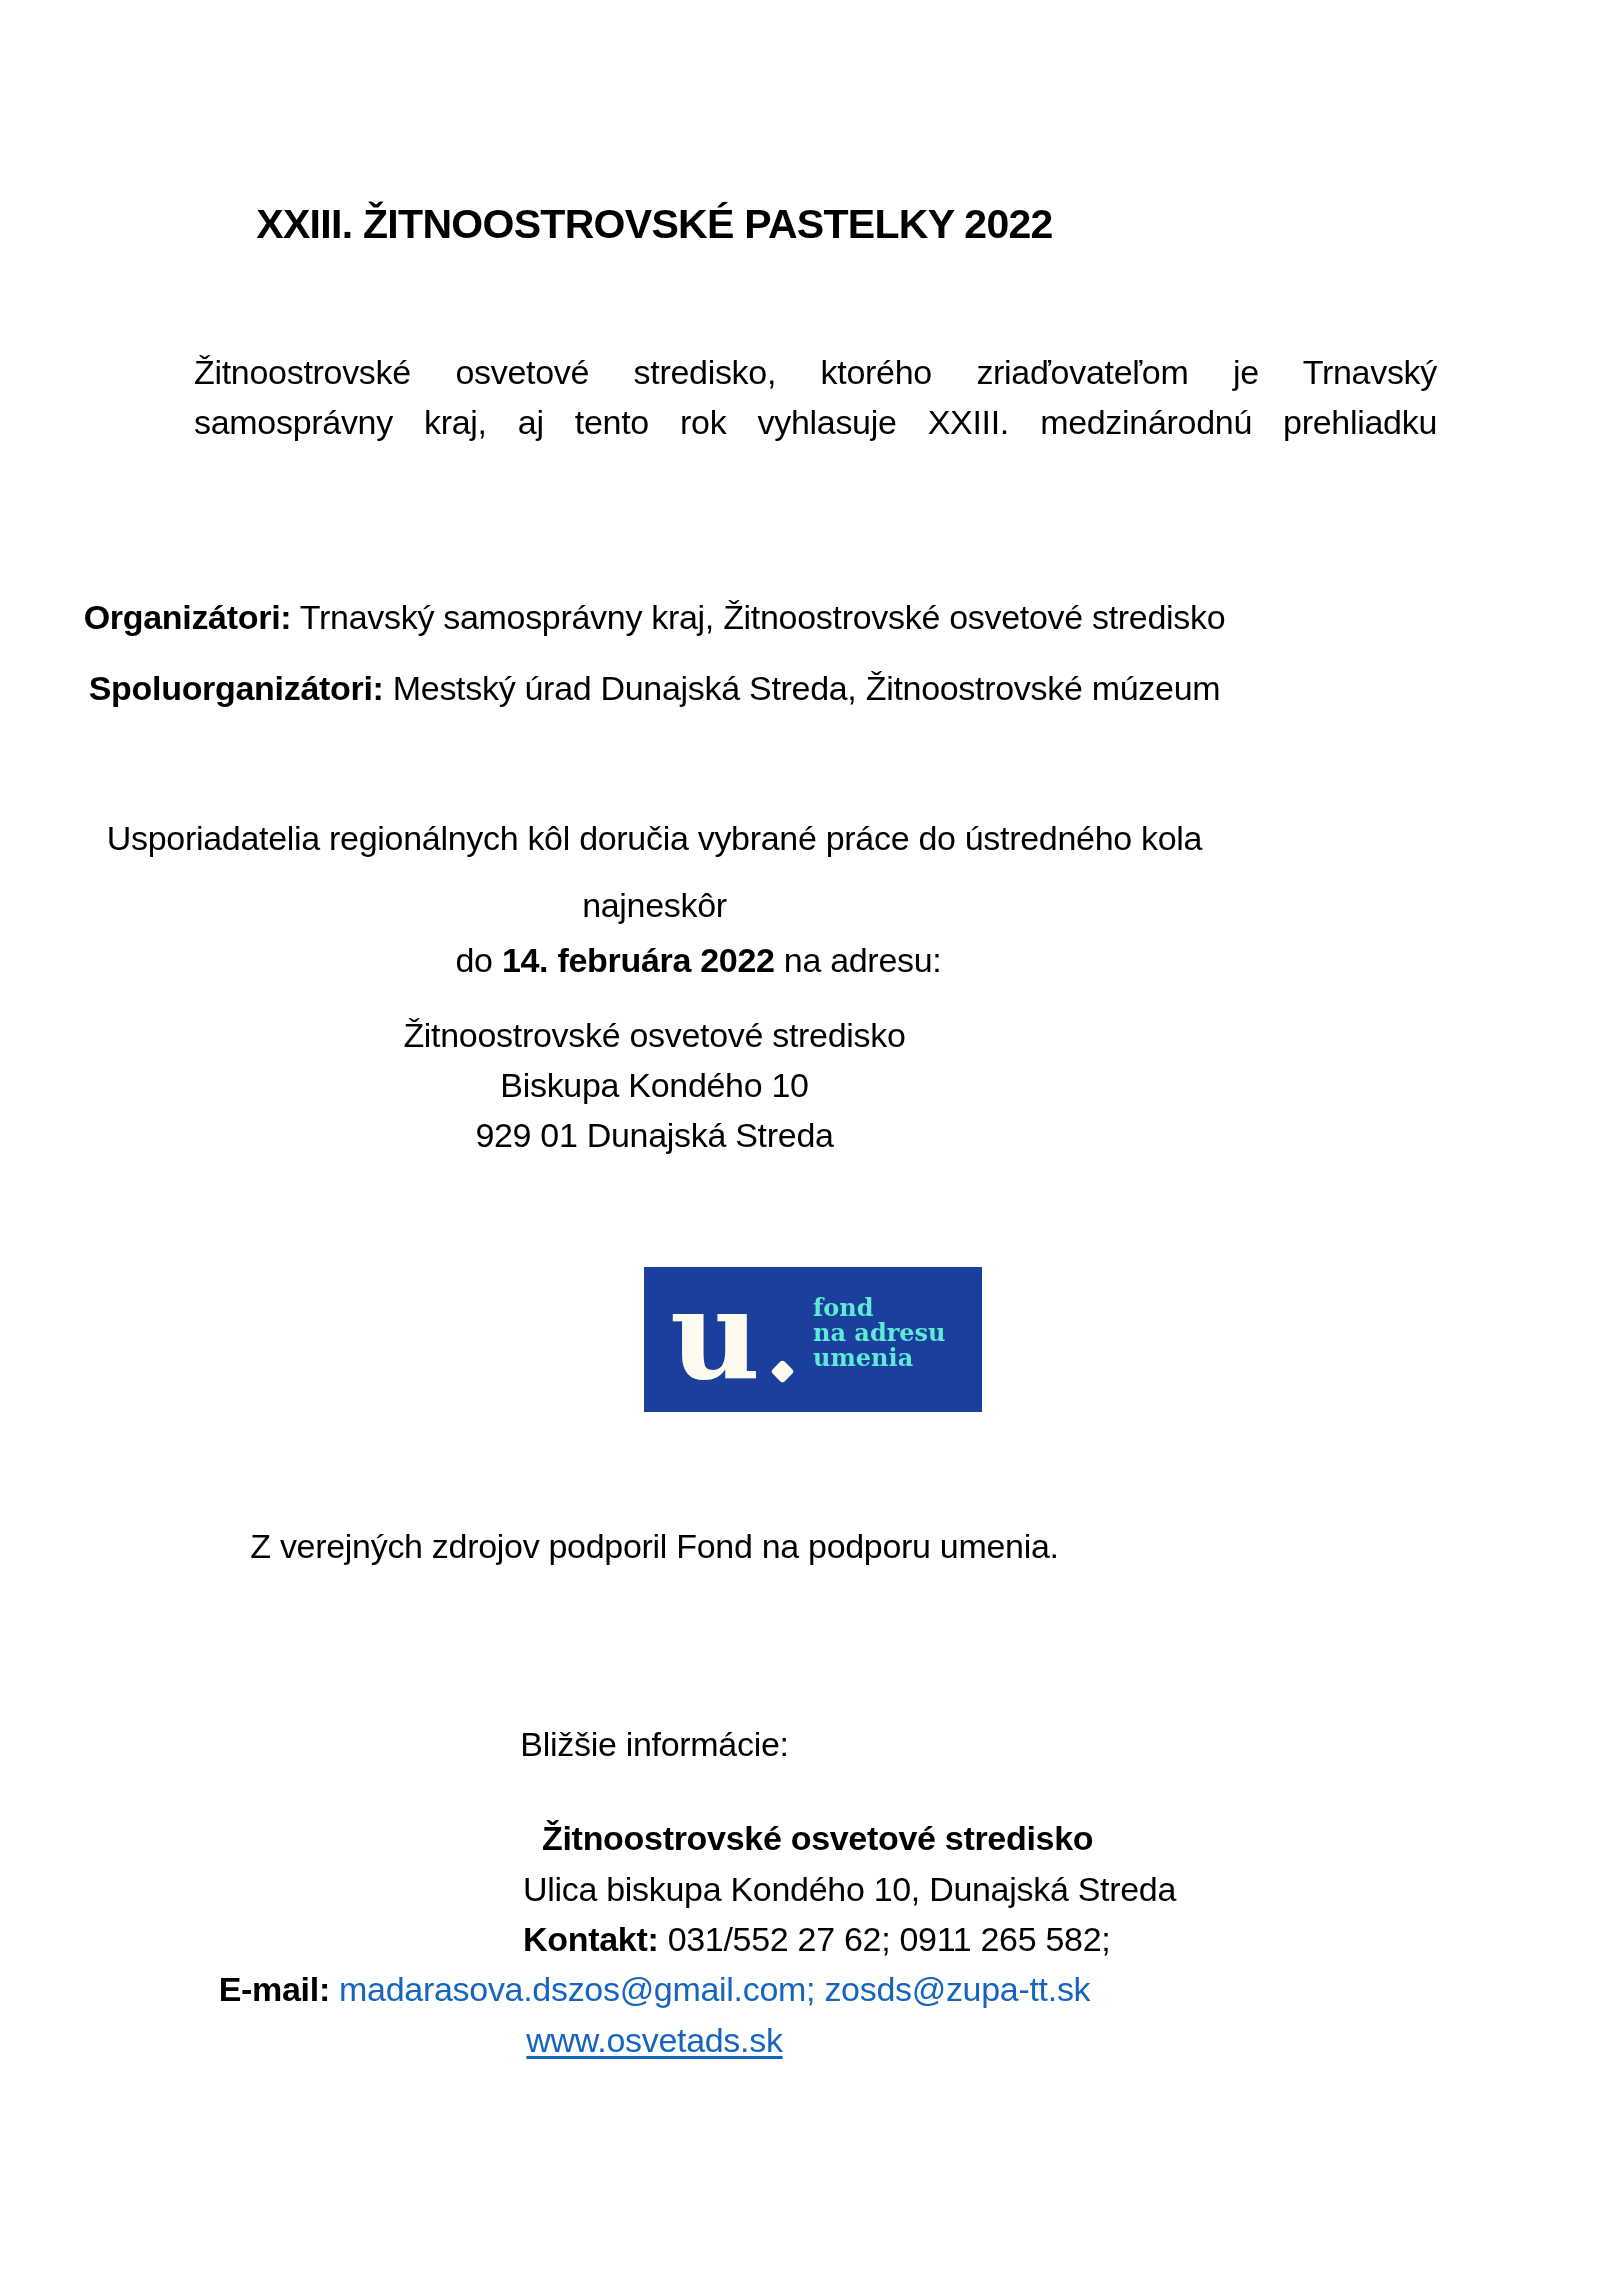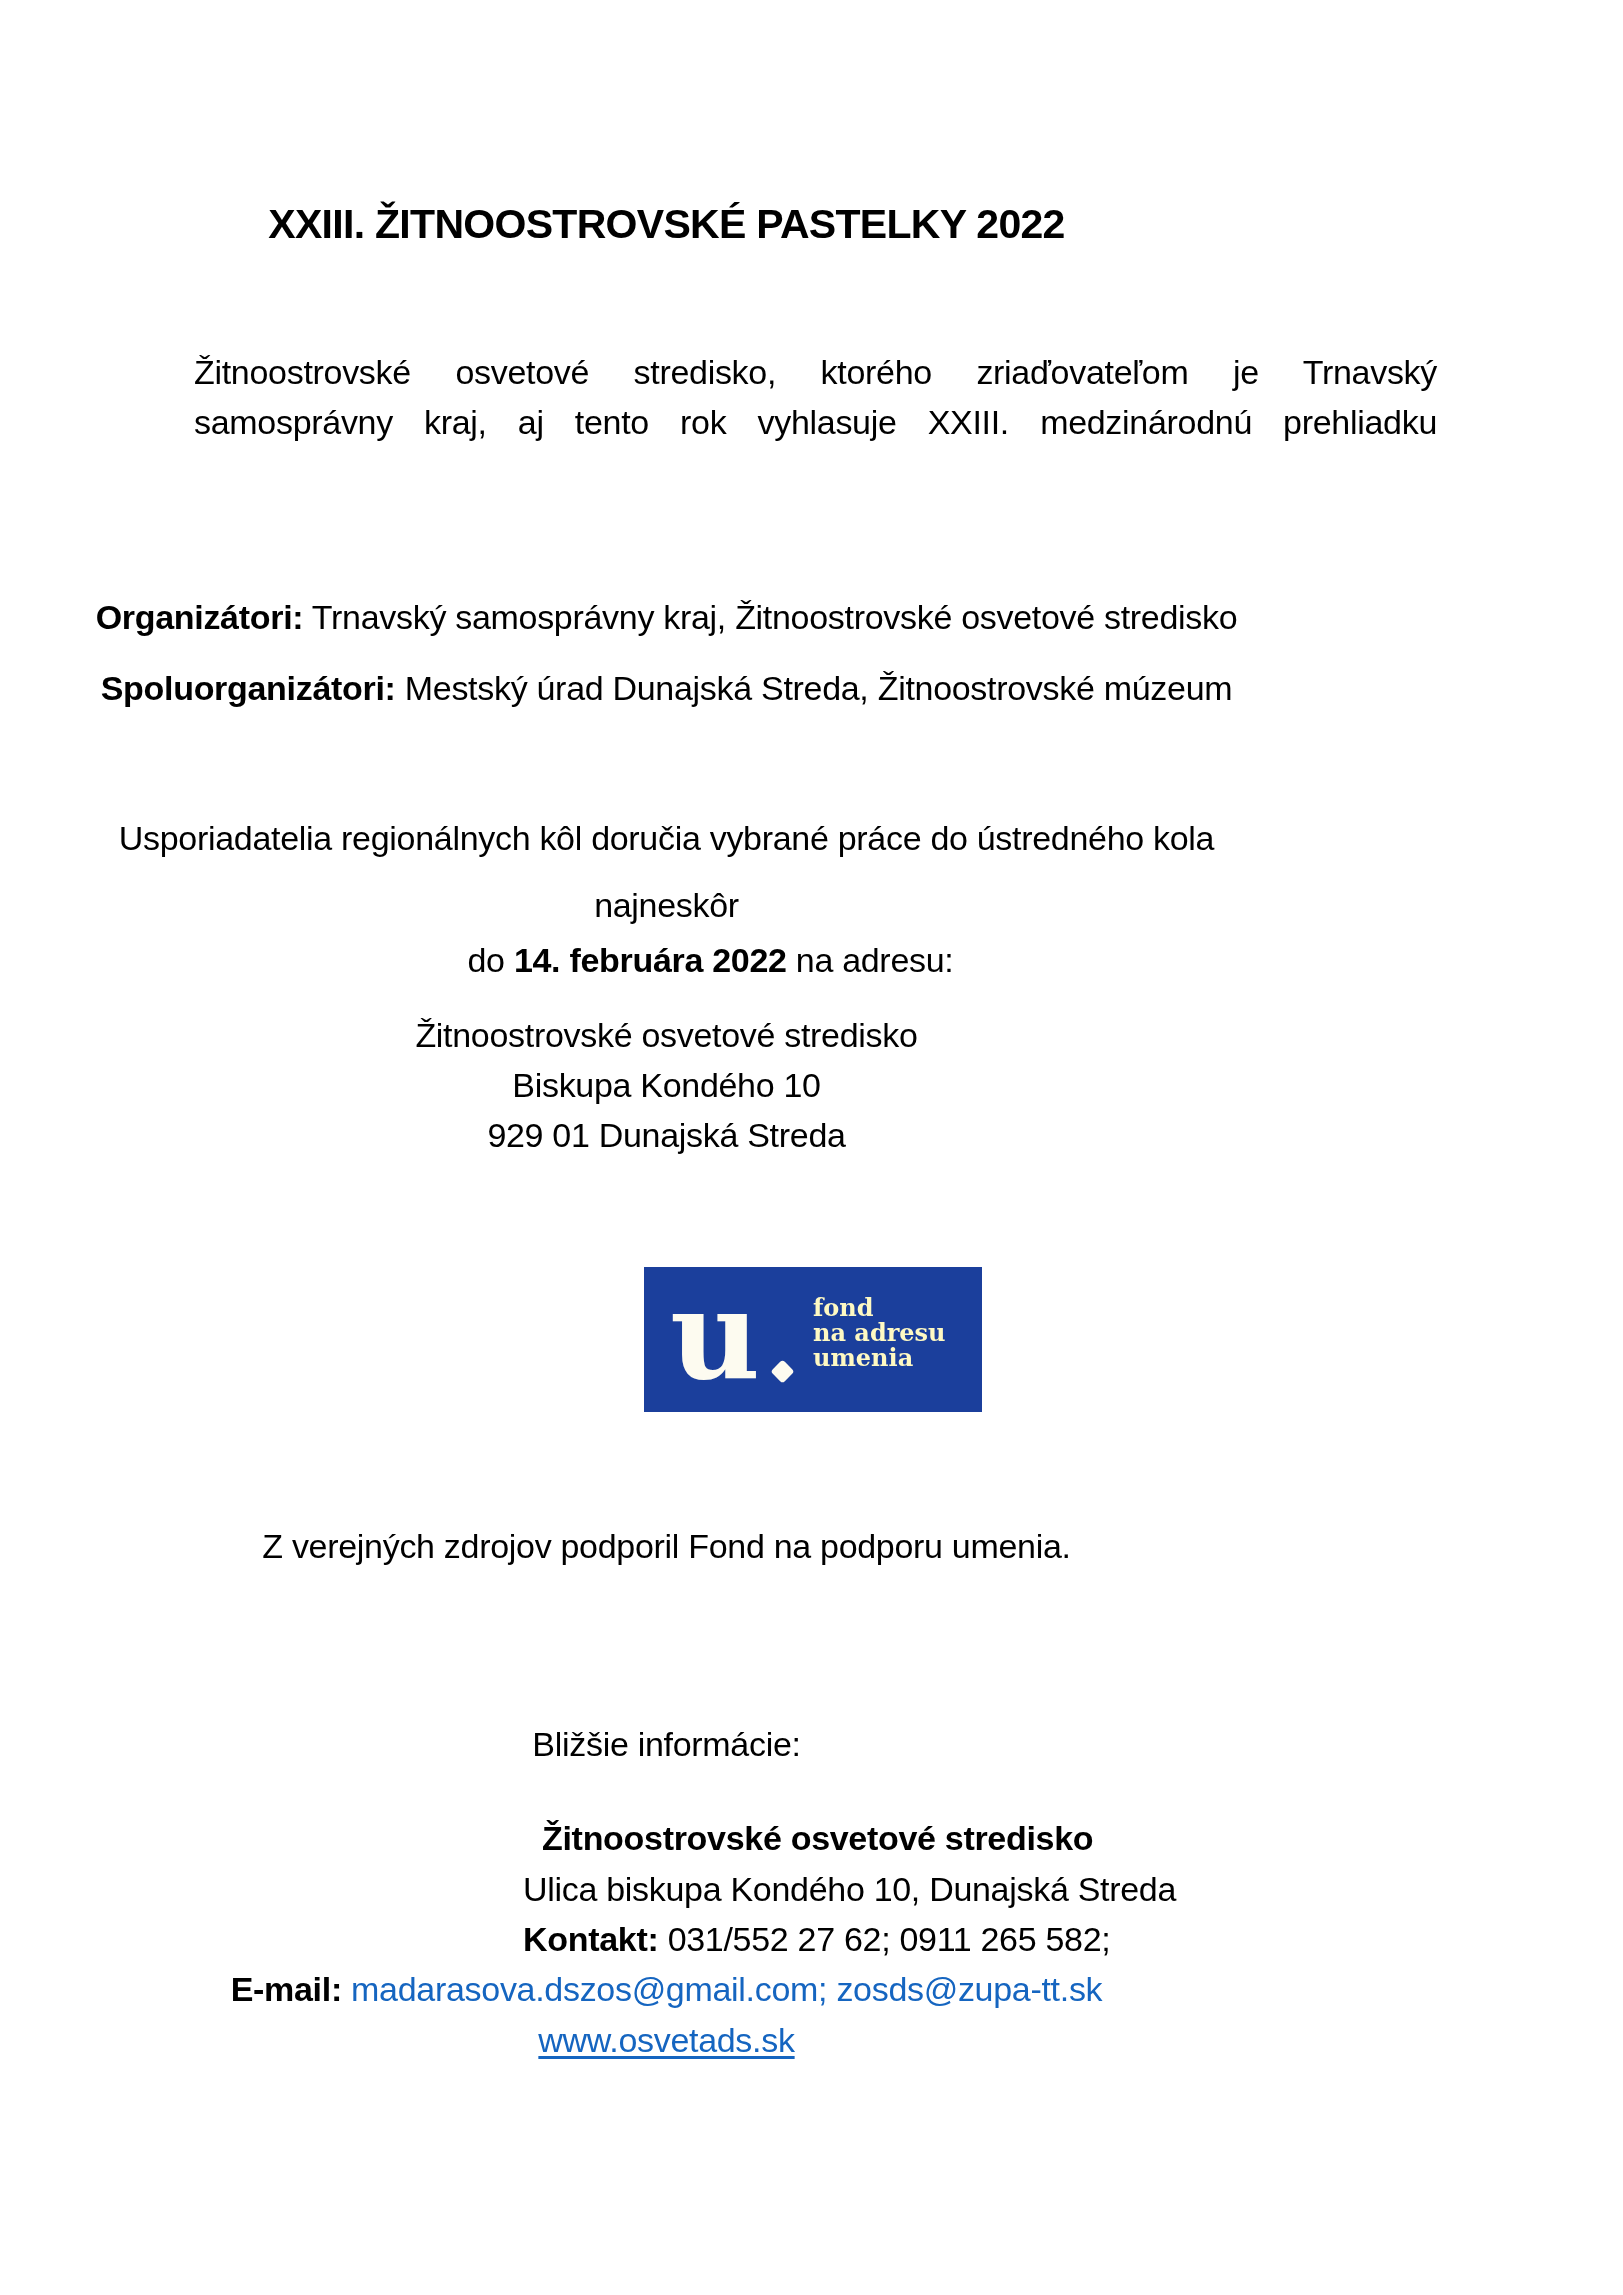--- a/index.html
+++ b/index.html
@@ -1,29 +1,29 @@
 <!DOCTYPE html>
 <html style="font-size:10.5px"><head>
   <meta charset="utf-8">
   <style>
     html, body { margin: 0; padding: 0; background: #ffffff; }
     body { width: 1623px; height: 2295px; position: relative; overflow: hidden;
       font-family: "Liberation Sans", "DejaVu Sans", sans-serif; color: #000; }
     .abs { position: absolute; }
-    .center { left: 12px; width: 1309px; text-align: center; }
+    .center { left: 0; width: 1309px; text-align: center; }
     .title { top: 195px; font-size: 41px; font-weight: bold; letter-spacing: -0.7px; line-height: 59px; }
     .intro { left: 194px; width: 1243px; top: 347px; font-size: 34px; line-height: 50px; text-align: justify; letter-spacing: -0.3px; }
     .intro .line { display: block; text-align: justify; text-align-last: justify; height: 50px; }
     .intro .line.last { text-align-last: left; }
     .body-line { font-size: 34px; line-height: 46px; letter-spacing: -0.3px; }
     b { font-weight: bold; }
     .logo { left: 644px; top: 1267px; width: 338px; height: 145px; background: #1b3f9c; }
     .logo-u { position: absolute; left: 26px; top: 11.8px; font-family: "DejaVu Serif", serif; font-size: 124px; font-weight: bold; color: #fdfbf0; line-height: 111px; }
     .logo-dot { position: absolute; left: 130px; top: 96px; width: 17px; height: 17px; background: #fdfbf0; transform: rotate(45deg); border-radius: 3.3px; }
-    .logo-text { position: absolute; left: 169px; top: 27.5px; font-family: "DejaVu Serif", "Liberation Serif", serif; font-size: 24px; line-height: 25px; color: #fef9c3; font-weight: bold; }
+    .logo-text { position: absolute; left: 169px; top: 27.5px; font-family: "DejaVu Serif", "Liberation Serif", serif; font-size: 24px; line-height: 25px; color: #5eead4; font-weight: bold; }
     .link { color: #1565c0; }
     .link-u { color: #1565c0; text-decoration: underline; text-decoration-thickness: 2.6px; text-underline-offset: 3.9px; }
   </style>
 </head>
 <body>
 
 <div class="abs center title">XXIII. ŽITNOOSTROVSKÉ PASTELKY 2022</div>
 
 <div class="abs intro">
   <span class="line">Žitnoostrovské osvetové stredisko, ktorého zriaďovateľom je Trnavský</span>

